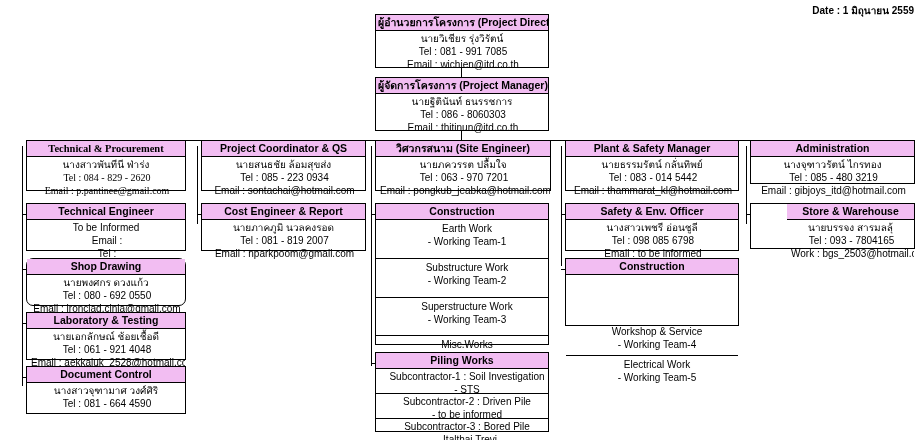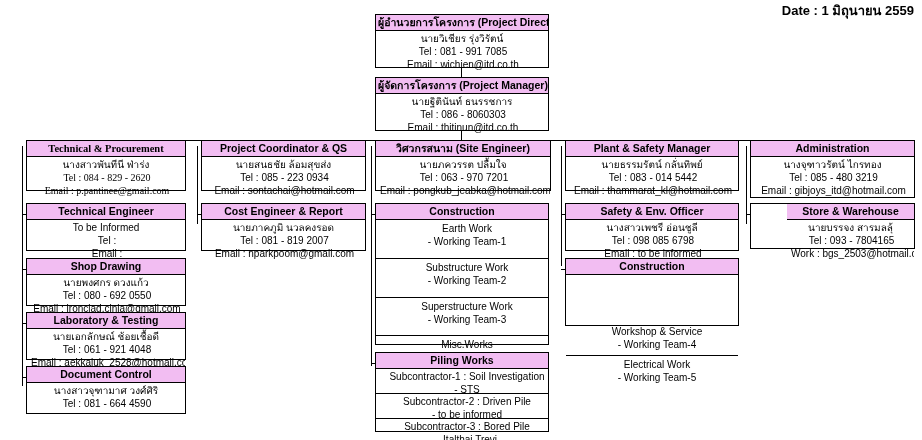--- a/index.html
+++ b/index.html
@@ -82,21 +82,21 @@
     background: #000000;
   }
   .line-v { width: 1px; }
   .line-h { height: 1px; }
 
   
   #date-label {
     position: absolute;
     right: 8px;
     top: 4px;
-    font-size: 13px;
+    font-size: 10px;
     font-weight: bold;
     line-height: 14px;
     white-space: nowrap;
   }
 </style>
 </head>
 <body>
 
 <div id="chart-root">
 
@@ -144,26 +144,26 @@
       <div class="node-person">นางสาวพันทีนี ฟ่าร่ง</div>
       <div class="node-line">Tel : 084 - 829 - 2620</div>
       <div class="node-line">Email : p.pantinee@gmail.com</div>
     </div>
   </div>
 
   <div class="node" style="left:26px; top:203px; width:160px; height:48px;">
     <div class="node-title">Technical Engineer</div>
     <div class="node-body">
       <div class="node-person">To be Informed</div>
+      <div class="node-line">Email :</div>
       <div class="node-line">Tel :</div>
-      <div class="node-line">Email :</div>
-    </div>
-  </div>
-
-  <div class="node" style="left:26px; top:258px; width:160px; height:48px;">
+    </div>
+  </div>
+
+  <div class="node" style="left:26px; top:258px; width:160px; height:48px;border-radius:7px;">
     <div class="node-title">Shop Drawing</div>
     <div class="node-body">
       <div class="node-person">นายพงศกร ดวงแก้ว</div>
       <div class="node-line">Tel : 080 - 692 0550</div>
       <div class="node-line">Email : ironclad.cinia@gmail.com</div>
     </div>
   </div>
 
   <div class="node" style="left:26px; top:312px; width:160px; height:48px;">
     <div class="node-title">Laboratory &amp; Testing</div>
@@ -278,21 +278,21 @@
       <div class="seg-line">Workshop &amp; Service</div>
       <div class="seg-line">- Working Team-4</div>
     </div>
     <div class="seg" style="height:27px;">
       <div class="seg-line">Electrical Work</div>
       <div class="seg-line">- Working Team-5</div>
     </div>
   </div>
   <div class="line-h" style="left:561px; top:269px; width:4px;"></div>
 
-  <div class="node" style="left:750px; top:140px; width:165px; height:58px;">
+  <div class="node" style="left:750px; top:140px; width:165px; height:44px;">
     <div class="node-title">Administration</div>
     <div class="node-body">
       <div class="node-person">นางจุฑาวรัตน์ ไกรทอง</div>
       <div class="node-line">Tel : 085 - 480 3219</div>
       <div class="node-line">Email : gibjoys_itd@hotmail.com</div>
     </div>
   </div>
 
   <div class="node" style="left:750px; top:203px; width:165px; height:46px;padding-left:36px;">
     <div class="node-title">Store &amp; Warehouse</div>

